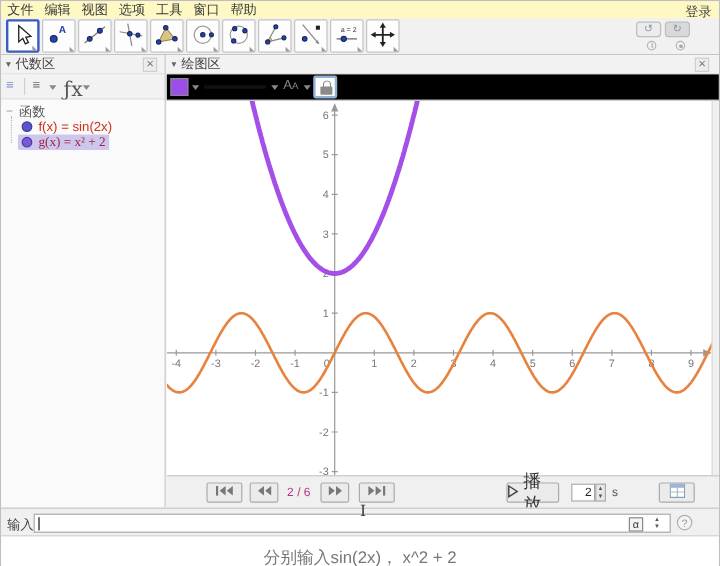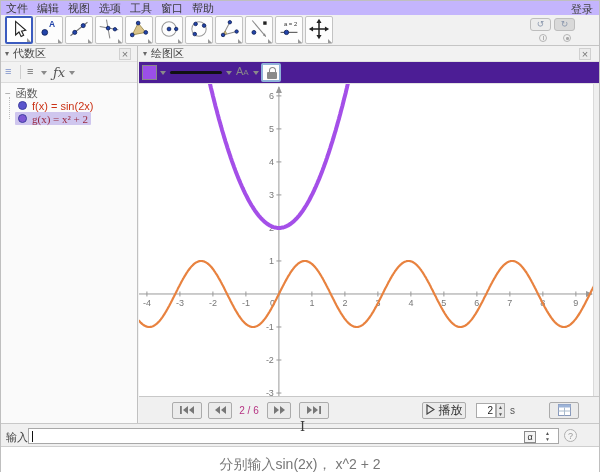--- a/index.html
+++ b/index.html
@@ -6,21 +6,21 @@
   html,body { margin:0; padding:0; }
   body {
     width:600px; height:472px; position:relative;
     font-family:"Liberation Sans", sans-serif; font-size:11px; color:#333;
     background:#ffffff; overflow:hidden;
   }
   .frame { position:absolute; inset:0; border:1px solid #bfbfbf; background:#f2f2f2; }
 
   
   .menubar { position:absolute; left:0; top:0; right:0; height:14px; display:flex; align-items:center;
-             padding-left:5px; gap:9px; background:#c4b5fd; }
+             padding-left:5px; gap:9px; background:#fef9c3; }
   .menu-item { color:#3a3a3a; cursor:default; }
   .signin { position:absolute; right:6px; top:1px; color:#444;margin-left:32px; }
 
   
   .toolbar { position:absolute; left:0; top:14px; right:0; height:31px; background:#f1f1f1;
              border-bottom:1px solid #c5c5c5; }
   .tools { position:absolute; left:4px; top:1px; display:flex; gap:2px; }
   .tool-btn { position:relative; width:28px; height:28px; background:#fdfdfd; border:1px solid #c3c3c3;
               border-radius:2px; display:flex; align-items:center; justify-content:center; }
   .tool-btn.selected { border:2px solid #3b5bbf; background:#ffffff; }
@@ -47,38 +47,38 @@
              color:#777; font-size:11px; background:#ececec; border:1px solid #d0d0d0; }
   .algebra .close-x { right:6px; }
   .graphics .close-x { right:8px; }
 
   
   .alg-stylebar { position:relative; height:21px; border-bottom:1px solid #dcdcdc; background:#f2f2f2; }
   .alg-icon { position:absolute; top:3px; color:#6b6b6b; font-size:11px; }
   .sep { position:absolute; top:3px; width:1px; height:14px; background:#cfcfcf; }
   .caret { display:inline-block; width:0; height:0; border-left:3px solid transparent;
            border-right:3px solid transparent; border-top:4px solid #8a8a8a; vertical-align:middle; }
-  .fx { font-family:"DejaVu Serif", serif; font-style:italic; font-size:13px; color:#555; }
+  .fx { font-family:"DejaVu Serif", serif; font-size:17px; color:#555; }
 
   
   .alg-tree { position:absolute; left:0; right:0; top:37px; bottom:0; background:#fafafa; }
   .tree-root { position:absolute; left:4px; top:3px; color:#555; display:flex; gap:5px; align-items:center; }
   .tree-item { position:absolute; left:14px; display:flex; align-items:center; gap:5px; height:13px;
                padding:0 3px; white-space:nowrap; }
   .tree-item .obj-dot { width:9px; height:9px; border-radius:50%; border:1px solid #3f3fa0; }
   .tree-item.f { top:16px;align-items:center; }
   .tree-item.f .obj-dot { background:#5a55cc; }
   .tree-item.f .obj-label { color:#cb3317; }
   .tree-item.g { top:29px; background:#cfc6ee; border-radius:1px; }
   .tree-item.g .obj-dot { background:#7e57d4; }
   .tree-item.g .obj-label { color:#99283f;font-family:Liberation Serif, serif; }
   .guide { position:absolute; left:8px; top:14px; height:22px; border-left:1px dotted #bbb; }
 
   
-  .gfx-stylebar { position:relative; height:22px; background:#4c1d95; border-bottom:1px solid #e3e3e3; }
+  .gfx-stylebar { position:relative; height:22px; background:#000000; border-bottom:1px solid #e3e3e3; }
   .swatch { position:absolute; left:3px; top:3px; width:15px; height:15px; background:#9b4fe8; border:1px solid #888; }
   .sb-caret1 { position:absolute; left:21px; top:9px; }
   .line-preview { position:absolute; left:31px; top:9px; width:52px; height:3px; background:#111; border-radius:2px; }
   .sb-caret2 { position:absolute; left:87px; top:9px; }
   .aa { position:absolute; left:97px; top:3px; color:#888; }
   .aa .big { font-size:11px; } .aa .small { font-size:8px; }
   .sb-caret3 { position:absolute; left:114px; top:9px; }
   .lock-btn { position:absolute; left:122px; top:1px; width:20px; height:19px; background:#fdfdfd;
               border:2px solid #8fb2d8; border-radius:2px; }
   .lock-shackle { position:absolute; left:5.5px; top:2px; width:7px; height:6px; border:1.5px solid #8a8a8a;
@@ -87,21 +87,21 @@
 
   
   .plot { position:absolute; left:0; top:38px; width:456px; height:312px; background:#fff; overflow:hidden; }
   .right-gutter { position:absolute; right:0; top:38px; width:6px; height:312px; background:#efefef; border-left:1px solid #dadada; }
 
   
   .navbar { position:absolute; left:0; right:0; top:350px; height:27px; background:#f0f0f0; border-top:1px solid #c8c8c8; }
   .nav-btn { position:absolute; top:5px; height:17px; background:#ebebeb; border:1px solid #ababab; border-radius:2px;
              display:flex; align-items:center; justify-content:center; gap:1px; }
   .nav-pos { position:absolute; top:8px; left:96px; width:28px; text-align:center; color:#b53282; font-size:10px; }
-  .play-label { color:#333; font-size:12px; margin-left:3px; }
+  .play-label { color:#333; font-size:15px; margin-left:3px; }
   .spin-box { position:absolute; left:337px; top:6px; width:20px; height:15px; background:#fff; border:1px solid #aaa;
               font-size:10px; text-align:right; padding:1px 2px 0 0; color:#222; }
   .spin-arrows { position:absolute; left:357px; top:6px; width:9px; height:15px; border:1px solid #aaa; background:#e8e8e8;
                  font-size:5px; line-height:7px; text-align:center; color:#555; }
   .speed-unit { position:absolute; left:371px; top:8px; color:#555; font-size:10px; }
   .proto-btn { left:410px; width:30px; }
 
   
   .inputbar { position:absolute; left:0; top:422px; right:0; height:23px; background:#f0f0f0; border-top:1px solid #c8c8c8; }
   .input-label { position:absolute; left:5px; top:6px; color:#444; }

